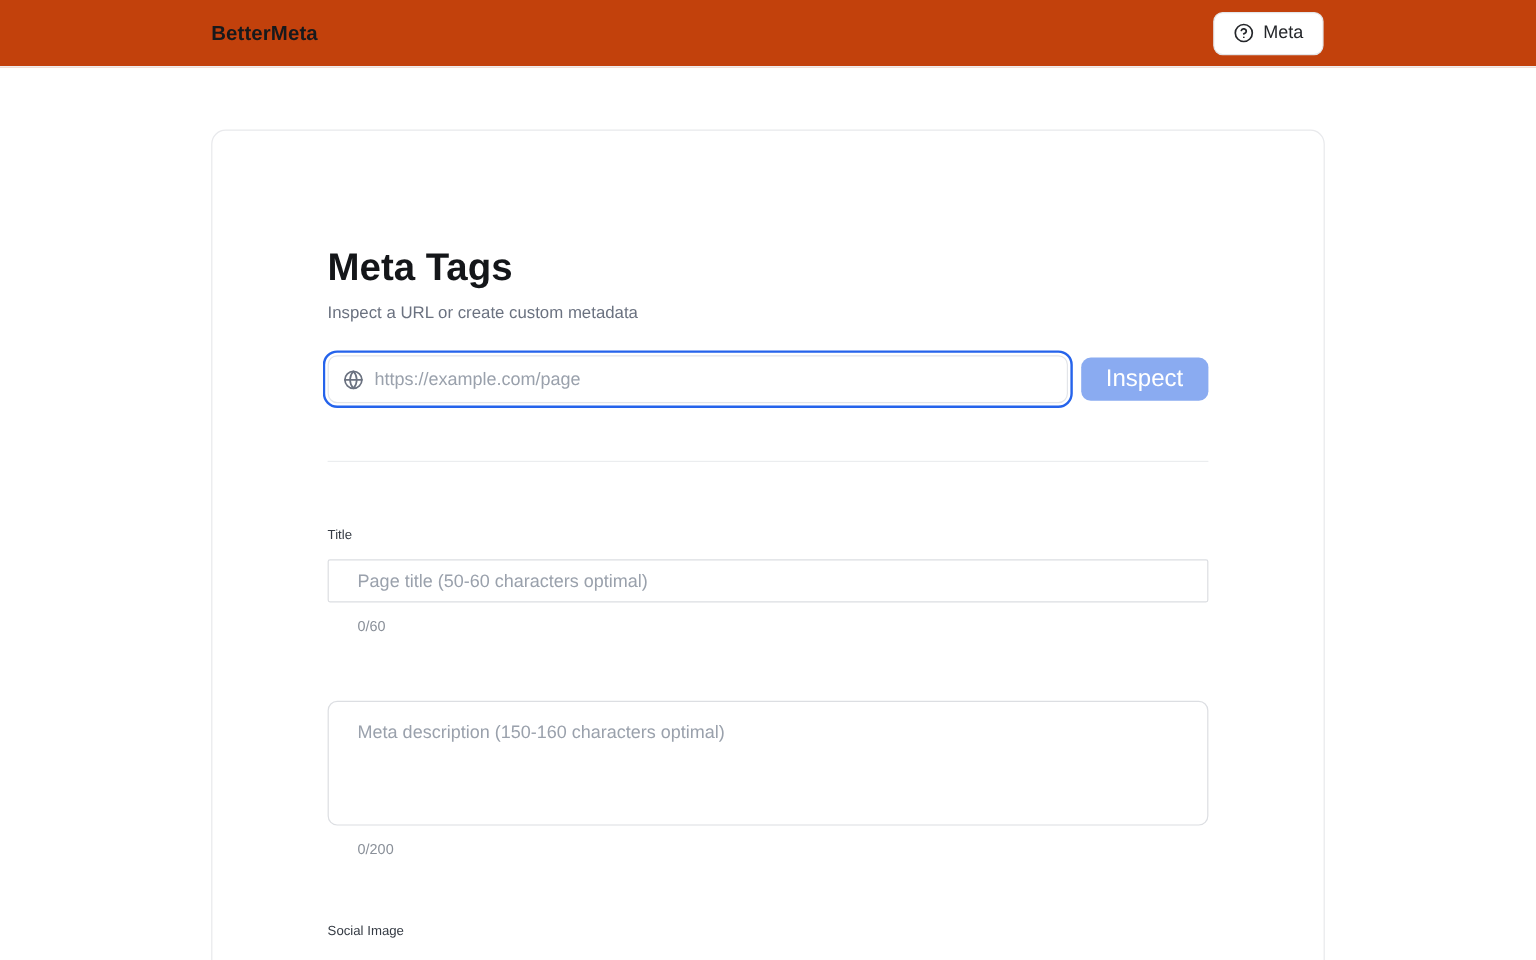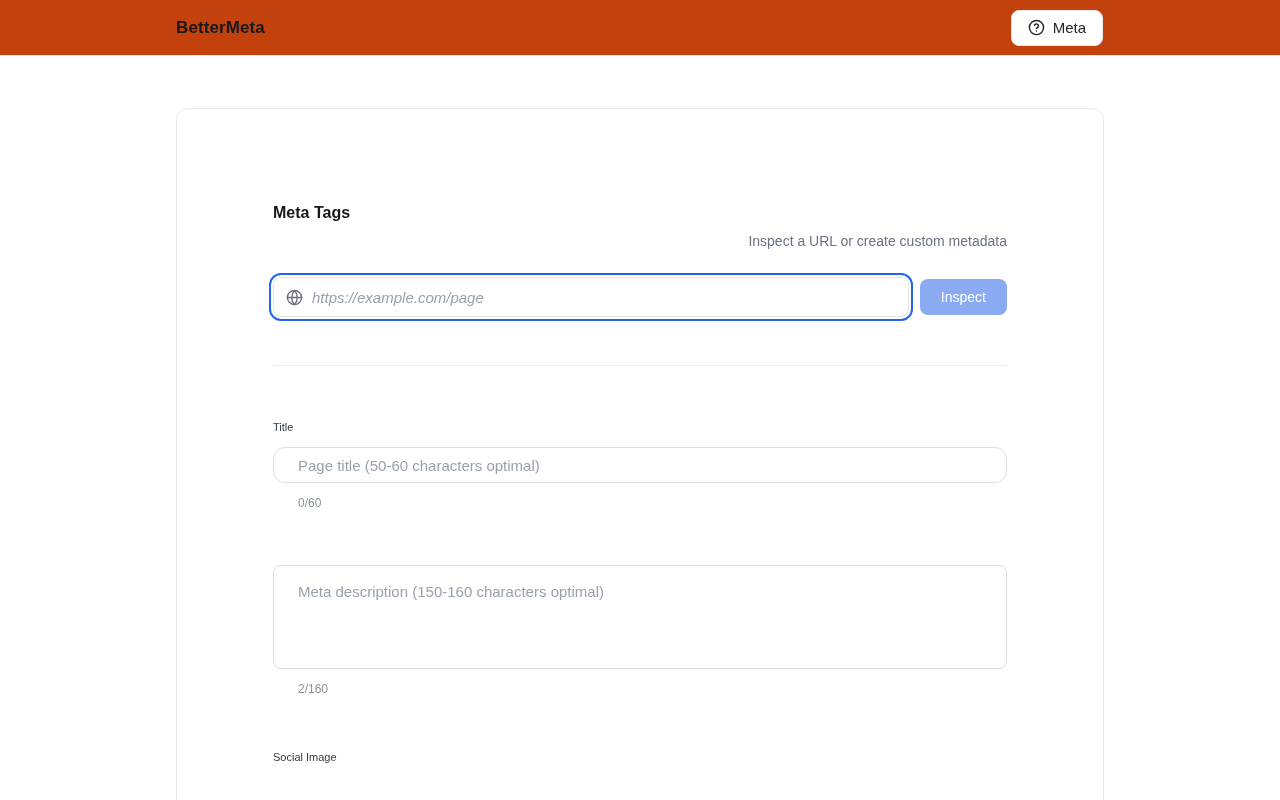--- a/index.html
+++ b/index.html
@@ -47,30 +47,29 @@
   .main { display: flex; justify-content: center; }
   .card {
     width: 928px;
     margin-top: 52px;
     border: 1px solid #e8e9ec;
     border-radius: 12px;
     background: #ffffff;
     padding: 95px 96px 80px 96px;
   }
   .card-title {
-    font-size: 16px;
+    font-size: 32px;
     font-weight: 700;
     color: #141619;
     margin-bottom: 11px;
   }
   .card-subtitle {
     font-size: 14px;
     color: #6b7280;
     margin-bottom: 28px;
-    text-align: right;
   }
 
   
   .url-row {
     display: flex;
     align-items: center;
     gap: 11px;
     margin-bottom: 48px;
   }
   .url-field {
@@ -88,31 +87,30 @@
   }
   .url-field svg { flex: 0 0 auto; display: block; }
   .url-input {
     flex: 1;
     border: none;
     outline: none;
     font-size: 15px;
     color: #15803d;
     font-family: inherit;
     background: transparent;
-    font-style: italic;
   }
   .url-input::placeholder { color: #9aa1ac; opacity: 1; }
   .inspect-btn {
     height: 36px;
     padding: 0 21px;
     border: none;
     border-radius: 8px;
     background: #8aabf1;
     color: #ffffff;
-    font-size: 14px;
+    font-size: 20px;
     font-family: inherit;
     cursor: pointer;
   }
 
   .divider {
     border: none;
     border-top: 1px solid #ebedef;
     margin: 0;
   }
 
@@ -124,21 +122,21 @@
     font-size: 11px;
     color: #353b44;
   }
   .text-input {
     display: block;
     width: 100%;
     height: 36px;
     margin-top: 14px;
     padding: 0 24px;
     border: 1px solid #dcdee2;
-    border-radius: 12px;
+    border-radius: 2px;
     font-size: 15px;
     color: #17191c;
     font-family: inherit;
     outline: none;
     background: #ffffff;
   }
   .text-area {
     display: block;
     width: 100%;
     height: 104px;
@@ -200,20 +198,20 @@
     <hr class="divider">
 
     <div class="group">
       <label class="field-label">Title</label>
       <input class="text-input" type="text" placeholder="Page title (50-60 characters optimal)" style="">
       <div class="counter">0/60</div>
     </div>
 
     <div class="group">
       <textarea class="text-area" placeholder="Meta description (150-160 characters optimal)" style=""></textarea>
-      <div class="counter">2/160</div>
+      <div class="counter">0/200</div>
     </div>
 
     <div class="group">
       <label class="field-label">Social Image</label>
     </div>
   </section>
 </main>
 
 </body></html>

